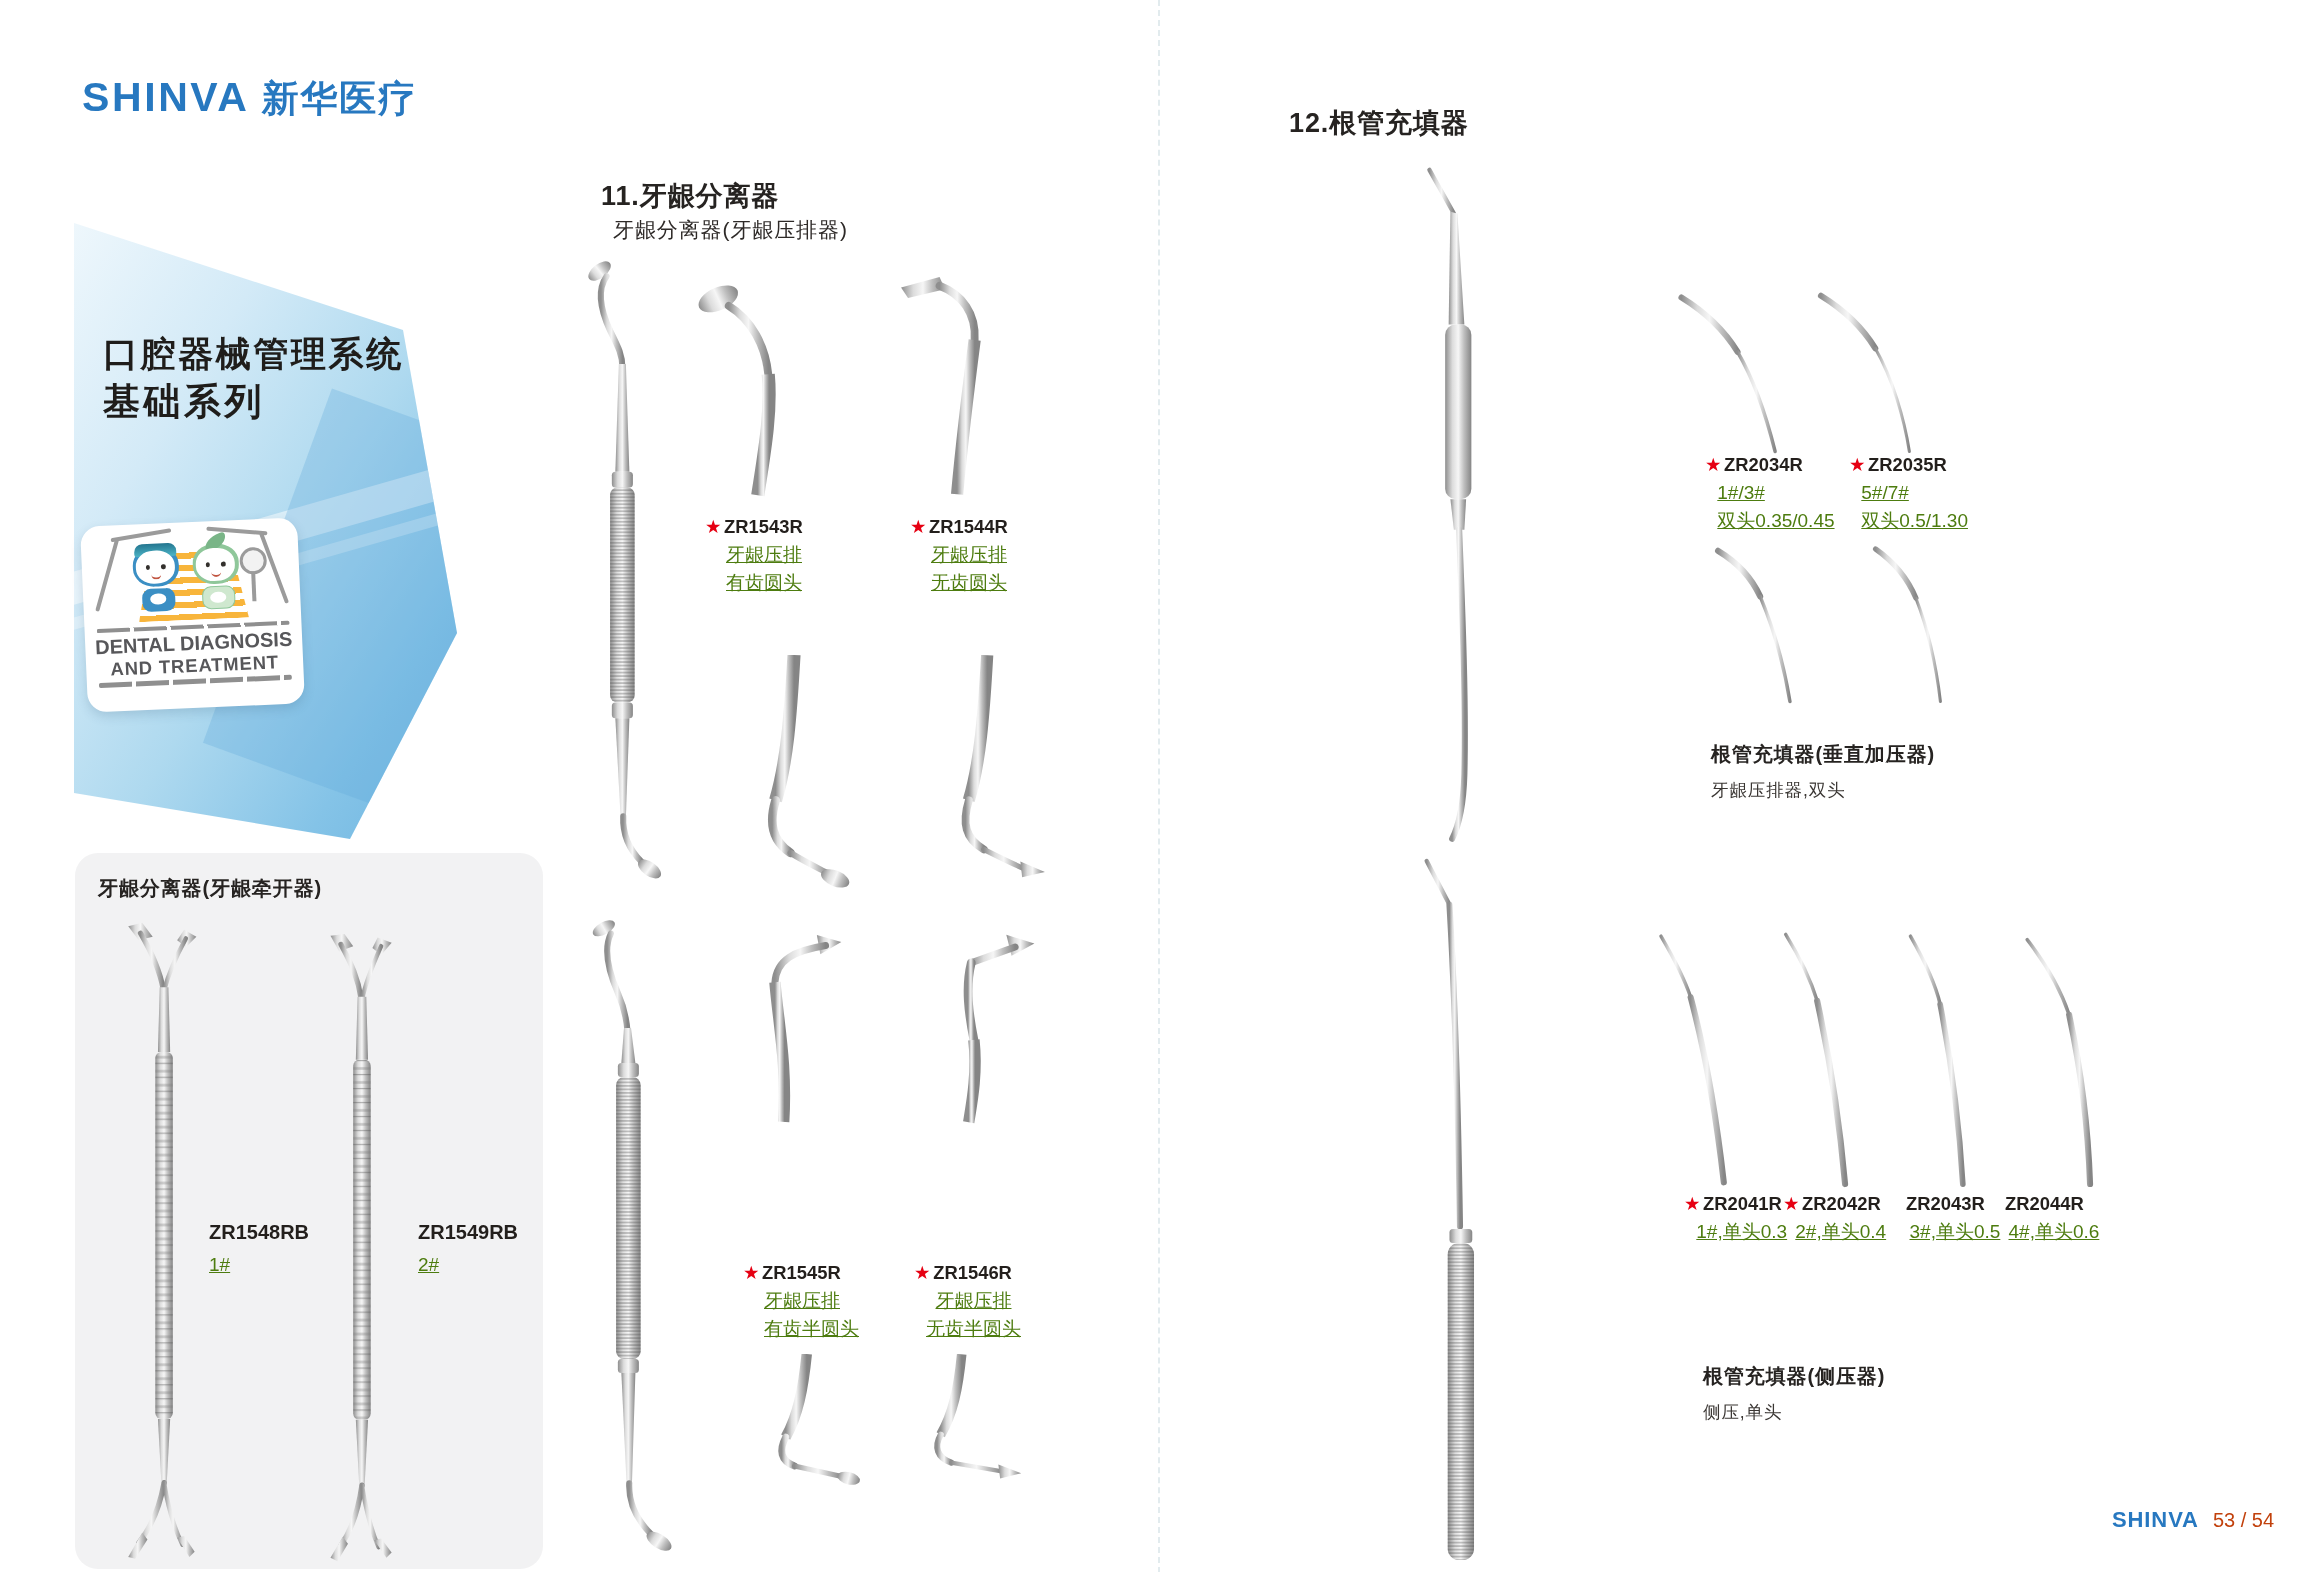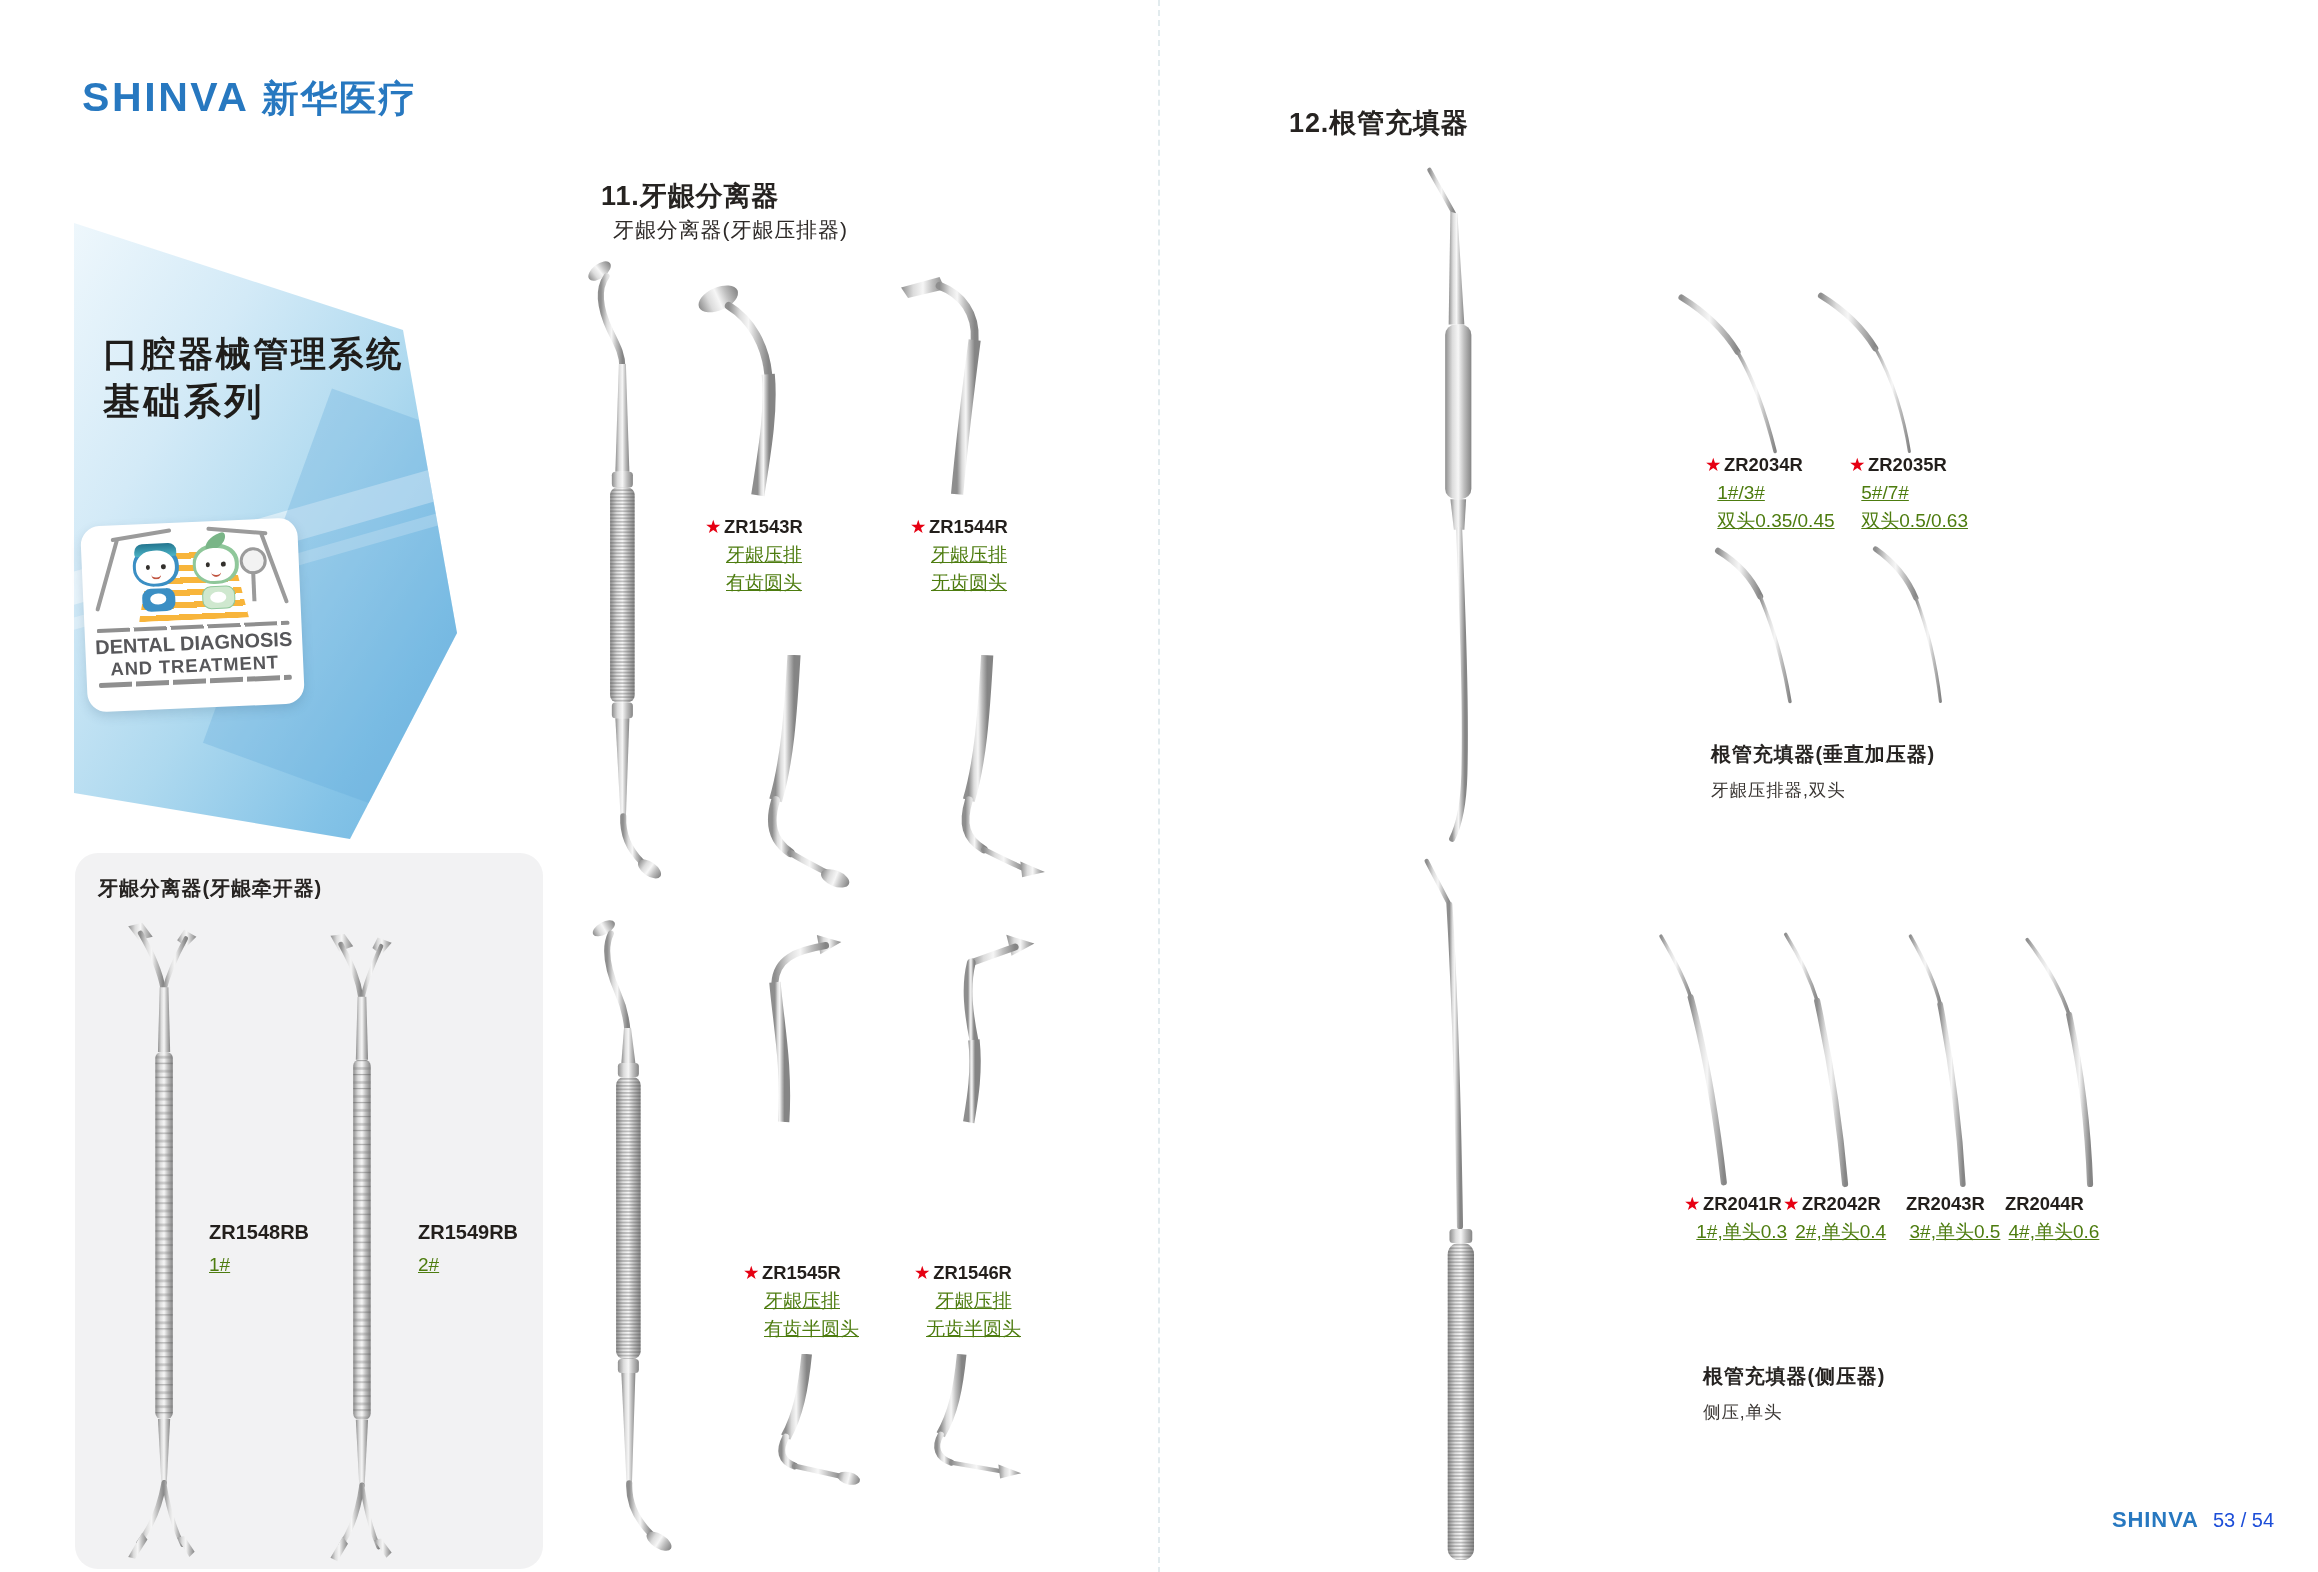--- a/index.html
+++ b/index.html
@@ -69,21 +69,21 @@
   
   .graybox{left:75px;top:853px;width:468px;height:716px;background:#f2f2f3;border-radius:23px;}
   .graybox-title{left:98px;top:875px;font-size:20px;font-weight:700;color:#262321;letter-spacing:0.9px;}
 
   
   .divider{left:1158px;top:0px;height:1573px;width:0px;border-left:2.6px dashed #e2ebee;}
 
   
   .footer{left:2112px;top:1507px;display:flex;align-items:baseline;gap:14px;}
   .footer .logo-sm{font-size:22px;font-weight:800;letter-spacing:0.9px;color:#2778c0;}
-  .footer .pageno{font-size:20px;color:#1d4ed8;}
+  .footer .pageno{font-size:20px;color:#c2410c;}
 
   svg{display:block;}
 </style>
 </head>
 <body>
 
 <div id="page">
 
   <svg width="0" height="0" style="position:absolute" aria-hidden="true">
     <defs>
@@ -358,21 +358,21 @@
   </div>
 
   <div class="abs lbl lbl2" style="left:1705px;top:451px;">
     <div class="code-line"><span class="star">★</span><span>ZR2034R</span></div>
     <div class="desc">1#/3#</div>
     <div class="desc">双头0.35/0.45</div>
   </div>
   <div class="abs lbl lbl2" style="left:1849px;top:451px;">
     <div class="code-line"><span class="star">★</span><span>ZR2035R</span></div>
     <div class="desc">5#/7#</div>
-    <div class="desc">双头0.5/0.63</div>
+    <div class="desc">双头0.5/1.30</div>
   </div>
 
   <div class="abs" style="left:1704px;top:542px;">
     <svg width="107" height="163" viewBox="0 0 122 186">
       <path d="M16,10 C36,22 54,40 64,62" fill="none" stroke="url(#mh)" stroke-width="7" stroke-linecap="round"></path>
       <path d="M64,62 C80,100 92,146 98,182" fill="none" stroke="url(#mh)" stroke-width="4" stroke-linecap="round"></path>
     </svg>
   </div>
   <div class="abs" style="left:1858px;top:542px;">
     <svg width="107" height="163" viewBox="0 0 122 186">

